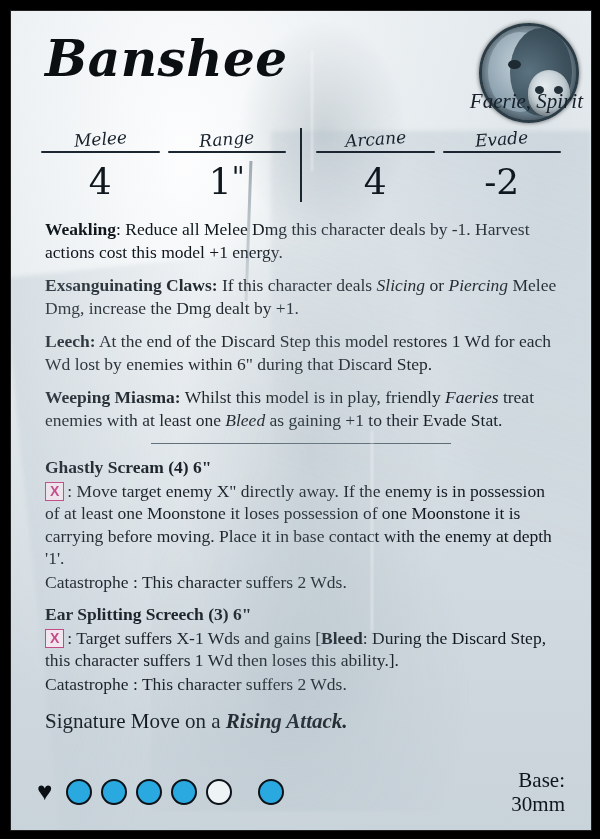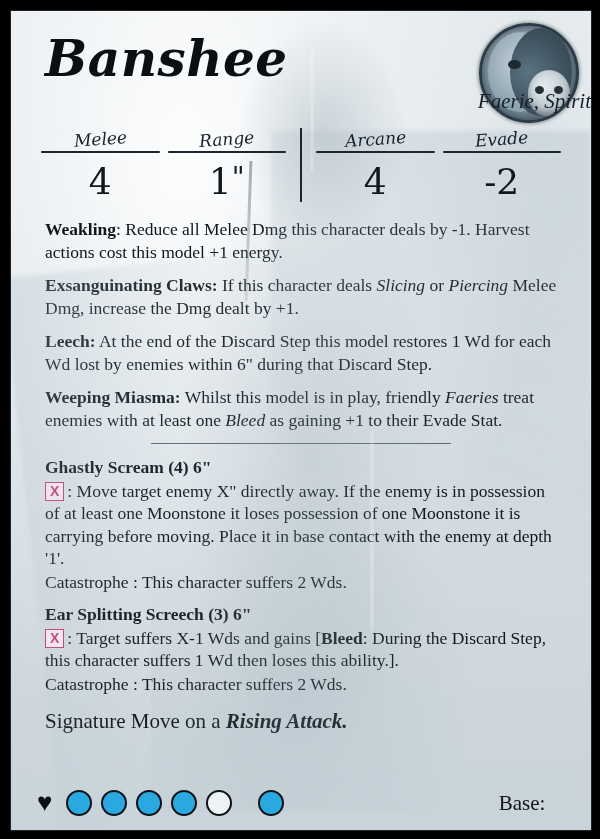--- a/index.html
+++ b/index.html
@@ -79,21 +79,21 @@
     background:radial-gradient(circle at 40% 35%, #e6ecef, #b9c6cd 60%, #8b9aa3 100%);
     box-shadow:inset 0 -4px 6px rgba(0,0,0,.3);
   }
   .medallion .skull:before,.medallion .skull:after{
     content:"";position:absolute;top:16px;width:9px;height:8px;border-radius:50%;background:#243038;
   }
   .medallion .skull:before{left:7px;}
   .medallion .skull:after{right:7px;}
 
   
-  .header{position:relative;padding:22px 0 0 34px;}
+  .header{position:relative;padding:22px 8px 0 34px;}
   .title{
     font-family:"DejaVu Serif",serif;
     font-size:50px;line-height:52px;font-weight:700;color:#0b0f12;
     letter-spacing:.5px;
     font-style:italic;
     text-shadow:0 1px 0 rgba(255,255,255,.5);
   }
   .subtitle{
     font-size:21px;font-style:italic;color:#17202a;margin-top:4px;padding-left:10px;
     font-family:"Liberation Serif",serif;
@@ -151,21 +151,21 @@
     position:absolute;left:0;right:0;bottom:14px;display:flex;align-items:center;
     padding:0 26px;
   }
   .hearts{font-size:26px;color:#0a0f14;margin-right:14px;line-height:26px;}
   .pips{display:flex;gap:9px;align-items:center;flex:1;}
   .pip{width:22px;height:22px;border-radius:50%;border:2px solid #0c1217;}
   .pip.filled{background:#2aa8e0;}
   .pip.empty{background:#eef3f6;}
   .pip.gap{border:none;background:transparent;width:8px;}
   .base{
-    text-align:center;color:#0f161c;font-size:21px;line-height:24px;min-width:86px;
+    text-align:right;color:#0f161c;font-size:21px;line-height:24px;min-width:86px;
   }
 </style>
 </head>
 <body>
 
 <div class="card">
   <div class="card-inner">
 
     <div class="art">
       <div class="figure"></div>
@@ -247,17 +247,18 @@
           <div class="pip filled" style="background: rgb(42, 168, 224);"></div>
           <div class="pip filled" style="background: rgb(42, 168, 224);"></div>
           <div class="pip filled" style="background: rgb(42, 168, 224);"></div>
           <div class="pip filled" style="background: rgb(42, 168, 224);"></div>
           <div class="pip empty"></div>
           <div class="pip gap"></div>
           <div class="pip filled" style="background: rgb(42, 168, 224);"></div>
         </div>
       <div class="base">
         <div>Base:</div>
+        <div>30mm</div>
       </div>
     </div>
 
   </div>
 </div>
 
 </body></html>

